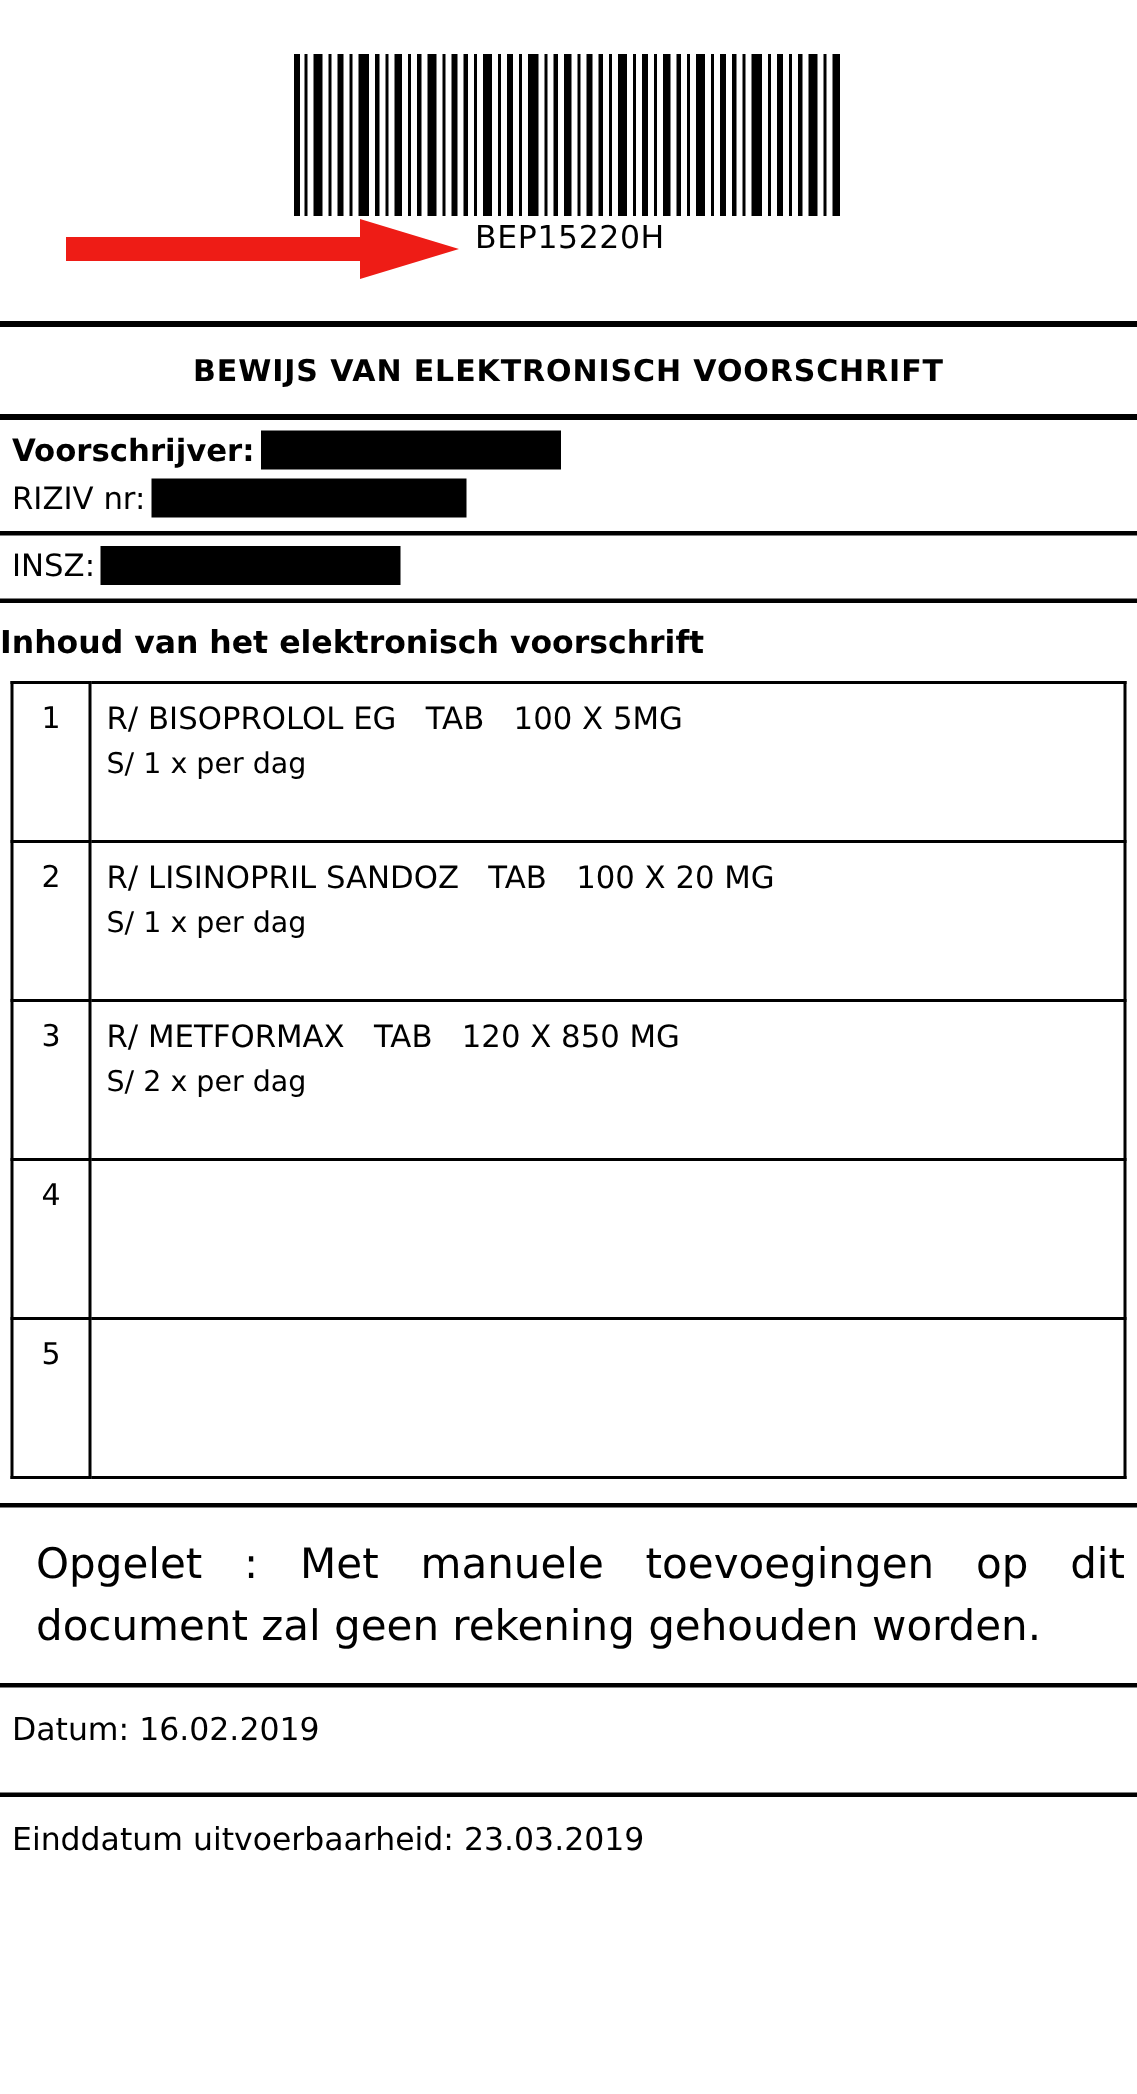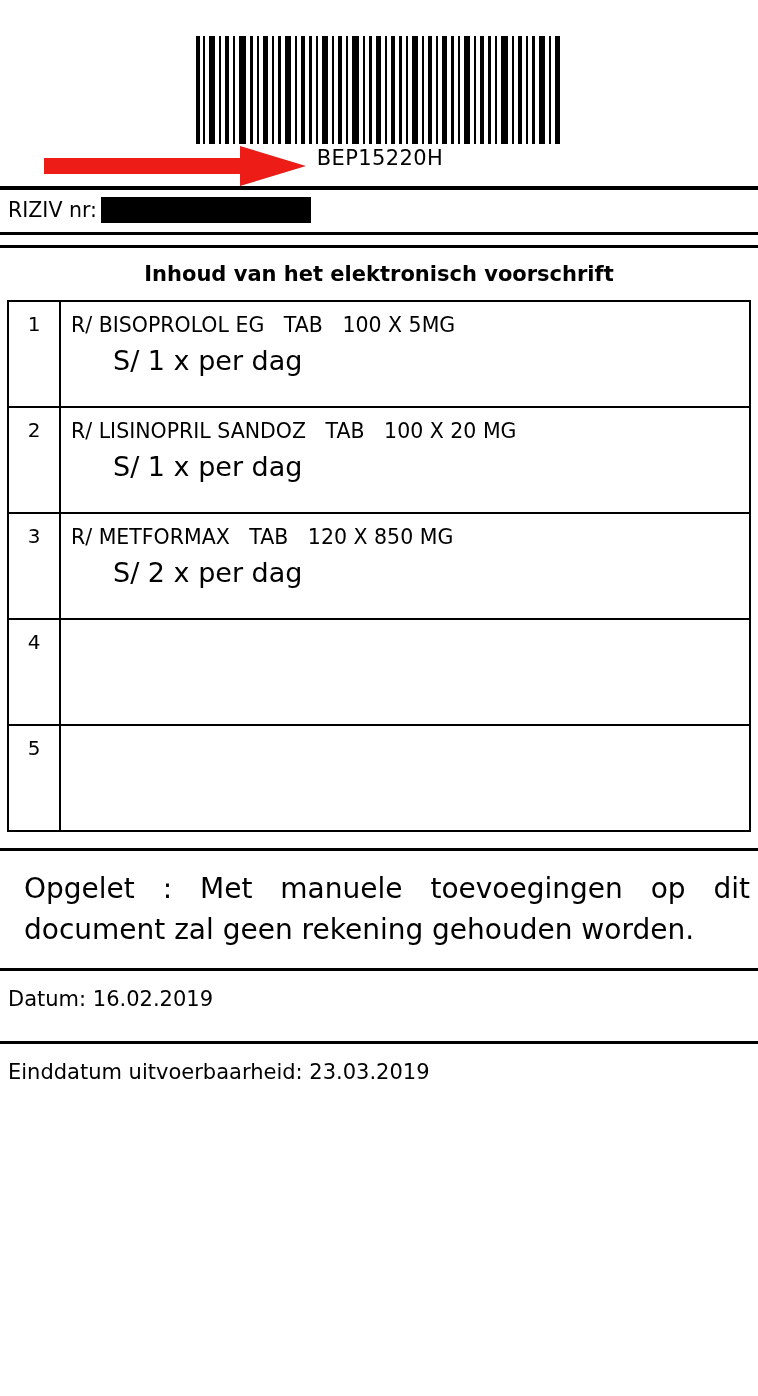--- a/index.html
+++ b/index.html
@@ -18,21 +18,21 @@
   .page {
     width: 758px;
     height: 1396px;
     position: relative;
     box-sizing: border-box;
   }
 
   
   .barcode-section {
     position: relative;
-    height: 190px;
+    height: 218px;
     border-bottom: 4px solid #000;
     box-sizing: border-box;
   }
   .barcode-wrap {
     position: absolute;
     left: 196px;
     top: 36px;
     width: 368px;
     height: 108px;
   }
@@ -109,21 +109,20 @@
     margin-left: 4px;
     display: inline-block;
   }
   .redact.r1 { width: 200px; }
   .redact.r2 { width: 210px; }
   .redact.r3 { width: 300px; }
   .redact.r4 { width: 200px; }
 
   
   .content-heading {
-    text-align: center;
     font-size: 21px;
     font-weight: bold;
     padding: 14px 0 14px 0;
     box-sizing: border-box;
   }
 
   
   .rx-table {
     width: 744px;
     margin: 0 7px;
@@ -144,23 +143,22 @@
   }
   .rx-body {
     height: 106px;
   }
   .rx-r {
     font-size: 20.5px;
     line-height: 1.5;
     white-space: pre;
   }
   .rx-s {
-    font-size: 27px;
+    font-size: 19px;
     line-height: 1.5;
-    margin-left: 42px;
   }
 
   
   .notice {
     margin-top: 16px;
     border-top: 3px solid #000;
     border-bottom: 3px solid #000;
     padding: 18px 8px 18px 24px;
     font-size: 28px;
     line-height: 1.45;
@@ -237,30 +235,41 @@
         <rect x="353" y="0" width="2" height="108" fill="#000"></rect>
         <rect x="359" y="0" width="5" height="108" fill="#000"></rect>
       </svg>
     </div>
     <div class="barcode-code">BEP15220H</div>
     <svg class="arrow" viewBox="0 0 262 44">
       <polygon points="0,14 196,14 196,2 262,22 196,42 196,30 0,30" fill="#ee1c16"></polygon>
     </svg>
   </div>
 
+  <div class="title-band">
+    <div class="doc-title">BEWIJS VAN ELEKTRONISCH VOORSCHRIFT</div>
+  </div>
 
 
   <div class="person-block">
+    <div class="person-line">
+      <span class="person-label bold">Voorschrijver:</span>
+      <span class="redact r1"></span>
+    </div>
     <div class="person-line">
       <span class="person-label">RIZIV nr:</span>
       <span class="redact r2"></span>
     </div>
   </div>
 
   <div class="person-block">
+    <div class="person-line">
+      <span class="person-label">INSZ:</span>
+      <span class="redact r4"></span>
+    </div>
   </div>
 
   <div class="content-heading">Inhoud van het elektronisch voorschrift</div>
 
   <table class="rx-table">
     <tbody>
       <tr>
         <td class="rx-num">1</td>
         <td class="rx-body">
           <div class="rx-r">R/ BISOPROLOL EG   TAB   100 X 5MG</div>

